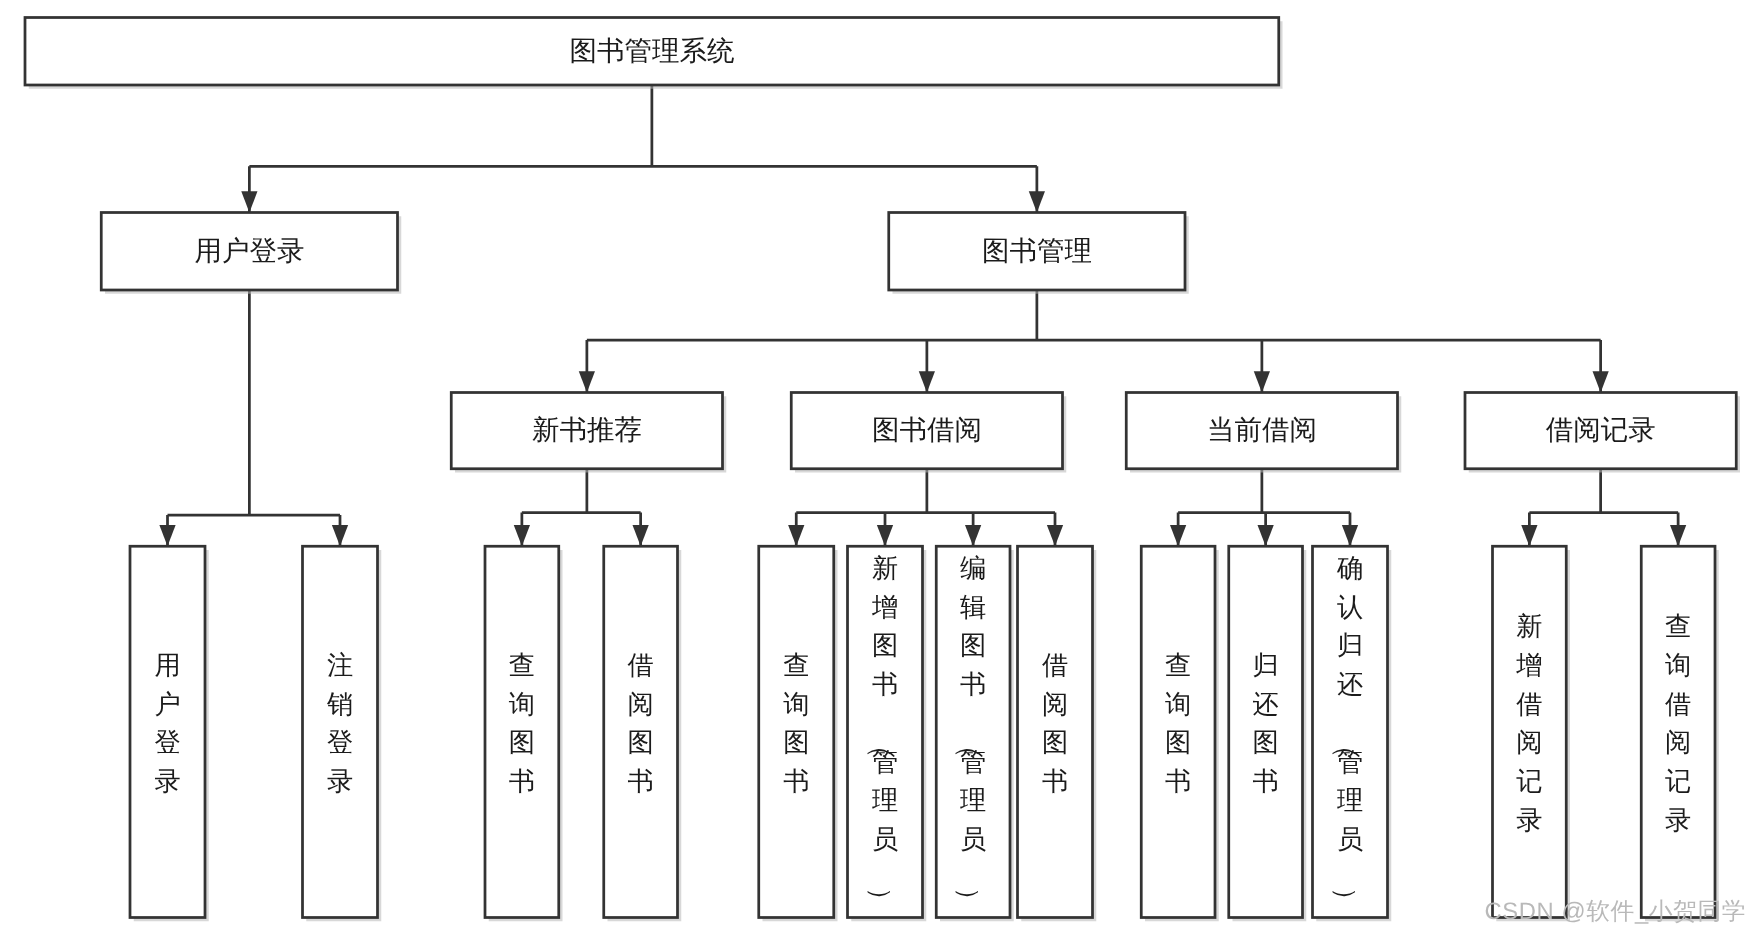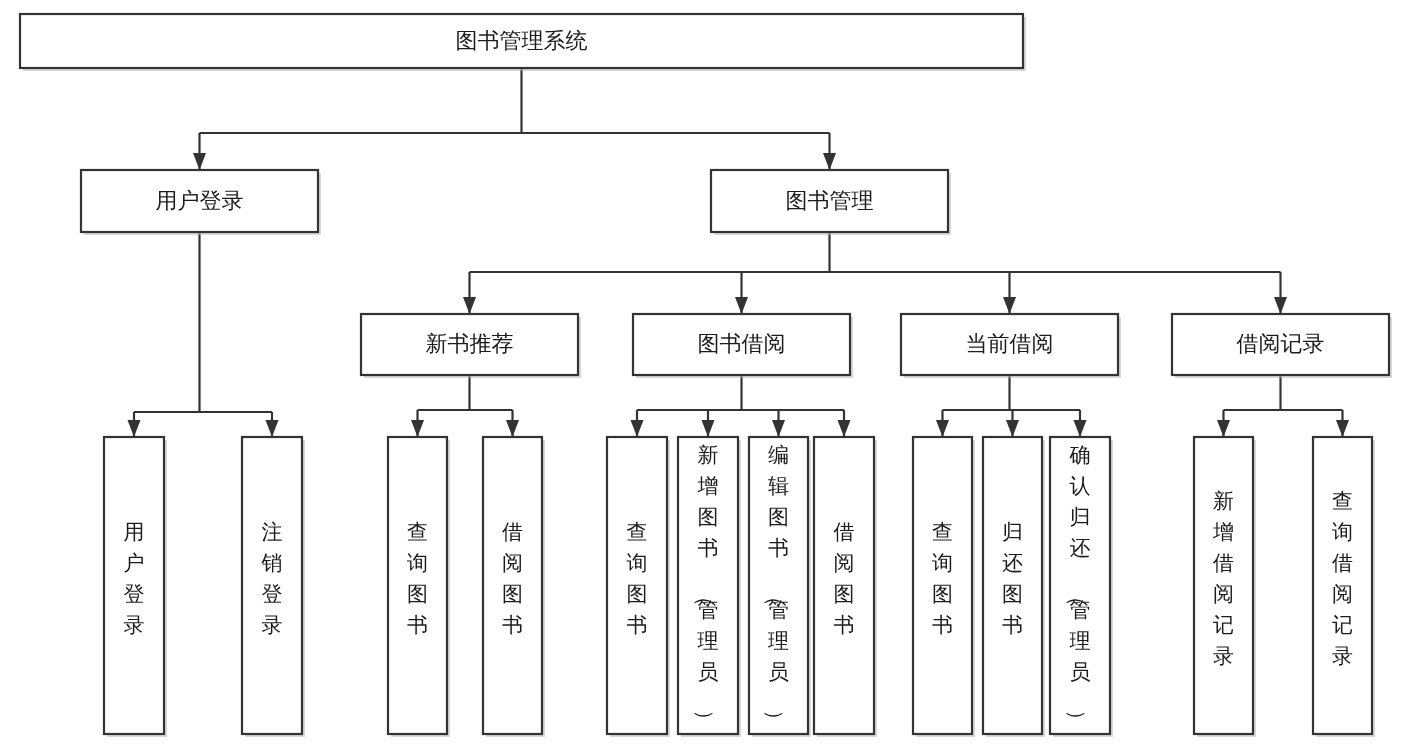--- a/index.html
+++ b/index.html
@@ -226,13 +226,14 @@
           <rect x="1194" y="437" width="59" height="297" class="node-box"></rect>
           <text x="1223.5" y="508" class="node-label-v"><tspan x="1223.5" dy="0">新</tspan><tspan x="1223.5" dy="31">增</tspan><tspan x="1223.5" dy="31">借</tspan><tspan x="1223.5" dy="31">阅</tspan><tspan x="1223.5" dy="31">记</tspan><tspan x="1223.5" dy="31">录</tspan></text>
         </g>
         <g>
           <rect x="1316" y="440" width="59" height="297" class="node-shadow"></rect>
           <rect x="1313" y="437" width="59" height="297" class="node-box"></rect>
           <text x="1342.5" y="508" class="node-label-v"><tspan x="1342.5" dy="0">查</tspan><tspan x="1342.5" dy="31">询</tspan><tspan x="1342.5" dy="31">借</tspan><tspan x="1342.5" dy="31">阅</tspan><tspan x="1342.5" dy="31">记</tspan><tspan x="1342.5" dy="31">录</tspan></text>
         </g>
       </g>
     </svg>
+  <div class="watermark">CSDN @软件_小贺同学</div>
 </div>
 
 </body></html>

